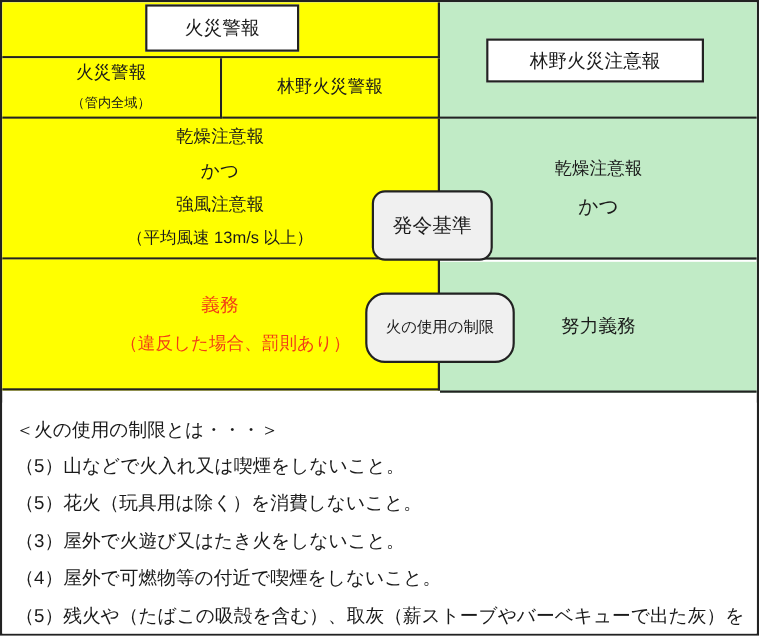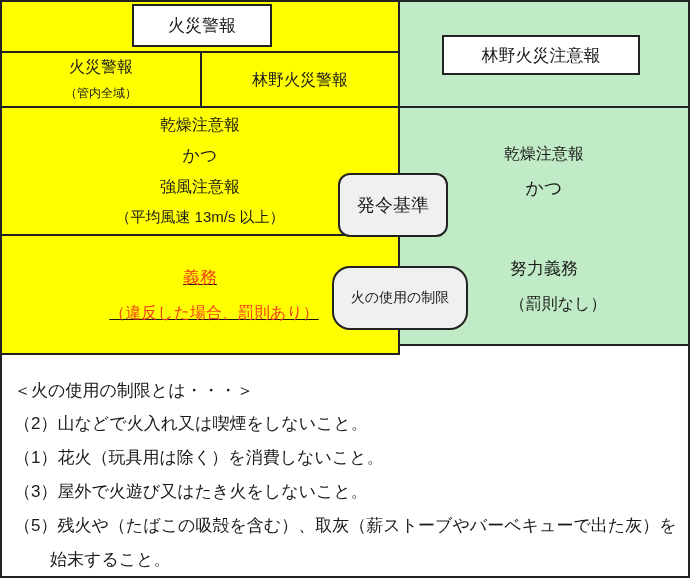--- a/index.html
+++ b/index.html
@@ -26,22 +26,22 @@
   .br{border-right:2px solid var(--c-border);}
   .bb{border-bottom:2px solid var(--c-border);}
 
   
   .cell-fire-top      {left:0;   top:0;   width:398px;height:51px;}
   .cell-fire-sub-left {left:0;   top:51px;width:200px;height:55px;}
   .cell-fire-sub-right{left:200px;top:51px;width:198px;height:55px;}
   .cell-green-header  {left:398px;top:0;  width:288px;height:106px;}
   .cell-fire-criteria {left:0;   top:106px;width:398px;height:128px;}
   .cell-green-criteria{left:398px;top:106px;width:288px;height:128px;}
-  .cell-fire-oblig    {left:0;   top:234px;width:398px;height:119px;text-decoration:underline;}
-  .cell-green-oblig   {left:398px;top:225px;width:288px;height:119px;}
+  .cell-fire-oblig    {left:0;   top:234px;width:398px;height:119px;}
+  .cell-green-oblig   {left:398px;top:236px;width:288px;height:119px;}
   .cell-notes         {left:0;   top:364px;width:686px;height:221px;background:var(--c-white);}
 
   .stack{display:flex;flex-direction:column;align-items:center;justify-content:center;text-align:center;height:100%;}
 
   .sub-head .l1{font-size:16px;line-height:27px;}
   .sub-head .l2{font-size:12px;line-height:27px;}
 
   .crit-fire .l{font-size:16px;line-height:30px;}
   .crit-fire .l-small{font-size:15px;line-height:30px;}
   .crit-fire .l-katsu{font-size:17px;line-height:32px;}
@@ -122,21 +122,20 @@
   <div class="cell yellow br bb cell-fire-oblig">
     <div class="stack oblig">
       <span class="main red">義務</span>
       <span class="note red">（違反した場合、罰則あり）</span>
     </div>
   </div>
 
   <div class="cell green bb cell-green-oblig">
     <div class="stack oblig">
       <span class="main">努力義務</span>
-      <span class="note">（罰則なし）</span>
     </div>
   </div>
 
   <div class="label-box fire-warning-box">
     <span>火災警報</span>
   </div>
 
   <div class="label-box forest-advisory-box">
     <span>林野火災注意報</span>
   </div>
@@ -145,20 +144,21 @@
     <span>発令基準</span>
   </div>
 
   <div class="round-box restriction-box">
     <span>火の使用の制限</span>
   </div>
 
   <div class="cell cell-notes">
     <div class="notes-inner">
       <div class="notes-heading">＜火の使用の制限とは・・・＞</div>
-      <div class="note-item">（2）山などで火入れ又は喫煙をしないこと。</div>
-      <div class="note-item">（1）花火（玩具用は除く）を消費しないこと。</div>
+      <div class="note-item">（5）山などで火入れ又は喫煙をしないこと。</div>
+      <div class="note-item">（5）花火（玩具用は除く）を消費しないこと。</div>
       <div class="note-item">（3）屋外で火遊び又はたき火をしないこと。</div>
+      <div class="note-item">（4）屋外で可燃物等の付近で喫煙をしないこと。</div>
       <div class="note-item">（5）残火や（たばこの吸殻を含む）、取灰（薪ストーブやバーベキューで出た灰）を始末すること。</div>
     </div>
   </div>
 
 </div>
 
 </body></html>

